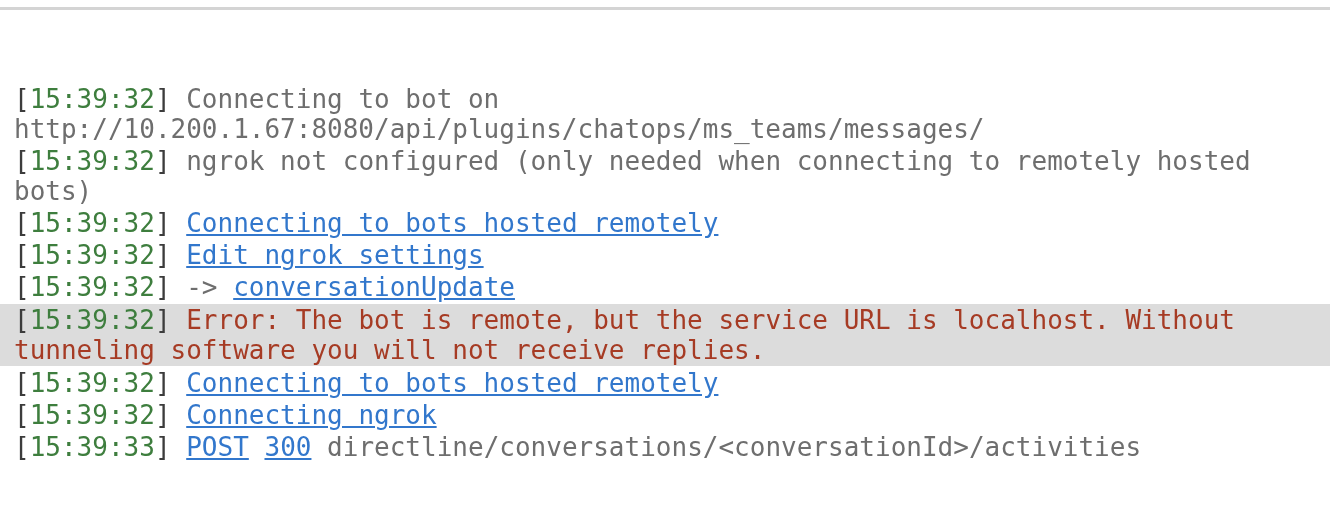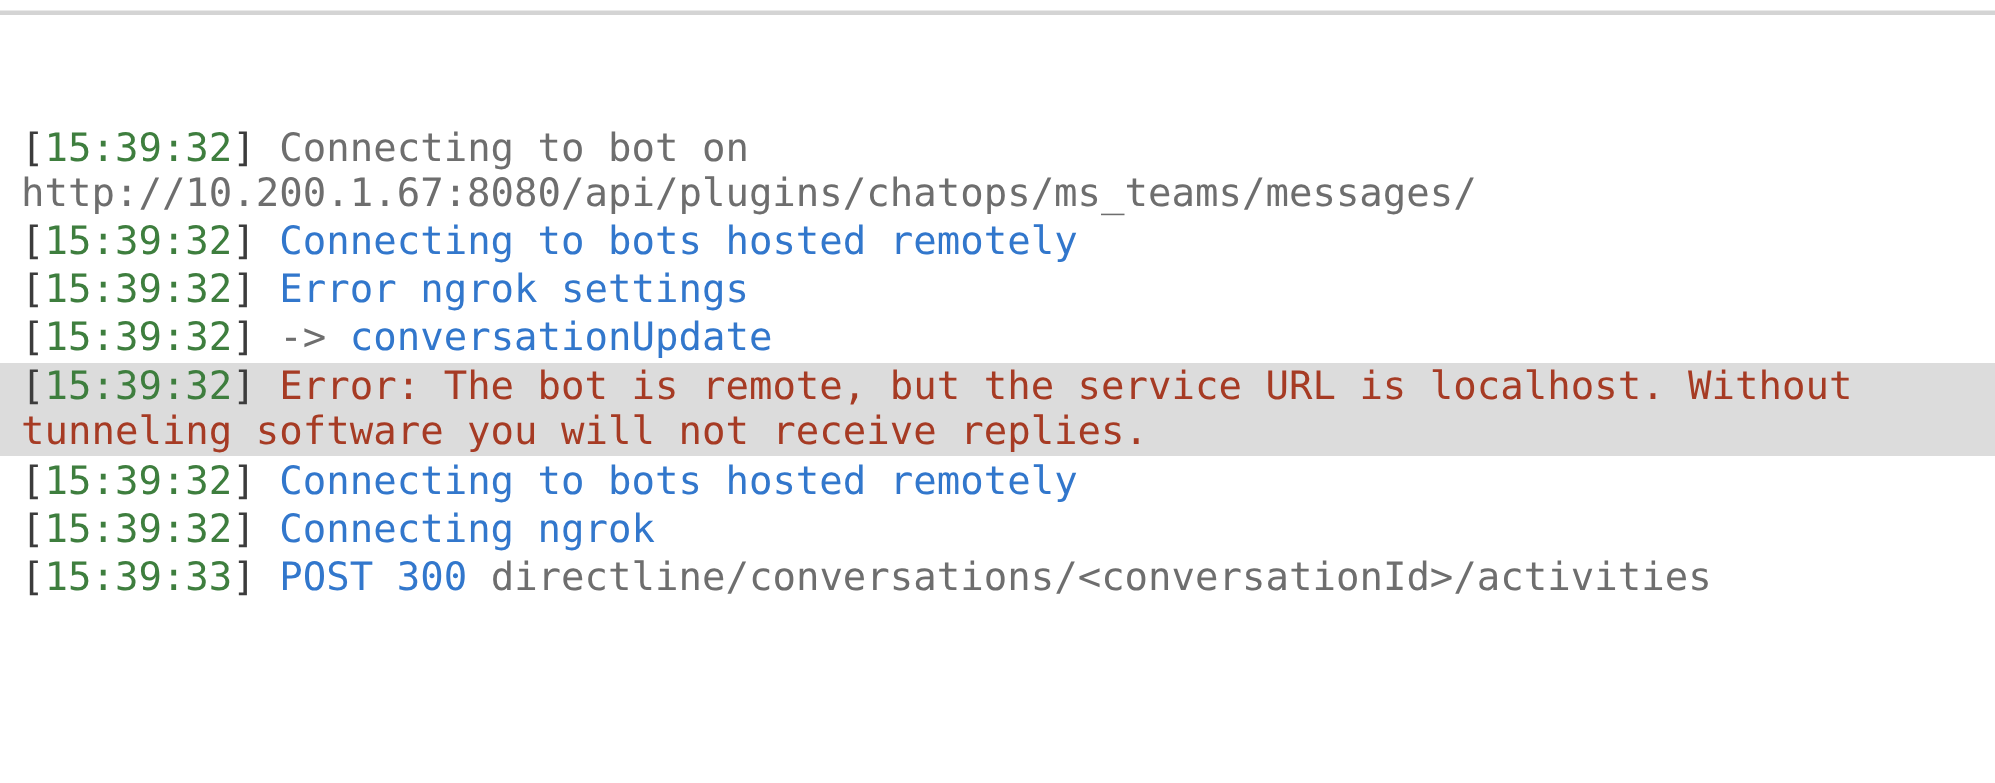--- a/index.html
+++ b/index.html
@@ -35,30 +35,32 @@
     margin-left: -14px;
     margin-right: -14px;
     padding: 1px 14px;
   }
   .bracket { color: var(--bracket, #3c3c3c); }
   .ts { color: var(--timestamp, #3e7e3e); }
   .txt { color: var(--text, #6e6e6e); }
   .err { color: var(--error-text, #a63b24); }
   a.lnk {
     color: var(--link, #3277cc);
+    text-decoration: underline;
     cursor: pointer;
   }
 </style>
 </head>
 <body>
 
 <div class="log-panel">
   <div class="log-entries">
       <div class="entry"><span class="bracket">[</span><span class="ts">15:39:32</span><span class="bracket">] </span><span class="txt">Connecting to bot on http://10.200.1.67:8080/api/plugins/chatops/ms_teams/messages/</span></div>
+      <div class="entry"><span class="bracket">[</span><span class="ts">15:39:32</span><span class="bracket">] </span><span class="txt">ngrok not configured (only needed when connecting to remotely hosted bots)</span></div>
       <div class="entry"><span class="bracket">[</span><span class="ts">15:39:32</span><span class="bracket">] </span><a class="lnk">Connecting to bots hosted remotely</a></div>
-      <div class="entry"><span class="bracket">[</span><span class="ts">15:39:32</span><span class="bracket">] </span><a class="lnk">Error ngrok settings</a></div>
+      <div class="entry"><span class="bracket">[</span><span class="ts">15:39:32</span><span class="bracket">] </span><a class="lnk">Edit ngrok settings</a></div>
       <div class="entry"><span class="bracket">[</span><span class="ts">15:39:32</span><span class="bracket">] </span><span class="txt">-&gt; </span><a class="lnk">conversationUpdate</a></div>
       <div class="entry highlight"><span class="bracket">[</span><span class="ts">15:39:32</span><span class="bracket">] </span><span class="err">Error: The bot is remote, but the service URL is localhost. Without tunneling software you will not receive replies.</span></div>
       <div class="entry"><span class="bracket">[</span><span class="ts">15:39:32</span><span class="bracket">] </span><a class="lnk">Connecting to bots hosted remotely</a></div>
       <div class="entry"><span class="bracket">[</span><span class="ts">15:39:32</span><span class="bracket">] </span><a class="lnk">Connecting ngrok</a></div>
       <div class="entry"><span class="bracket">[</span><span class="ts">15:39:33</span><span class="bracket">] </span><a class="lnk">POST</a><span class="txt"> </span><a class="lnk">300</a><span class="txt"> directline/conversations/&lt;conversationId&gt;/activities</span></div>
     </div>
 </div>
 
 </body></html>

